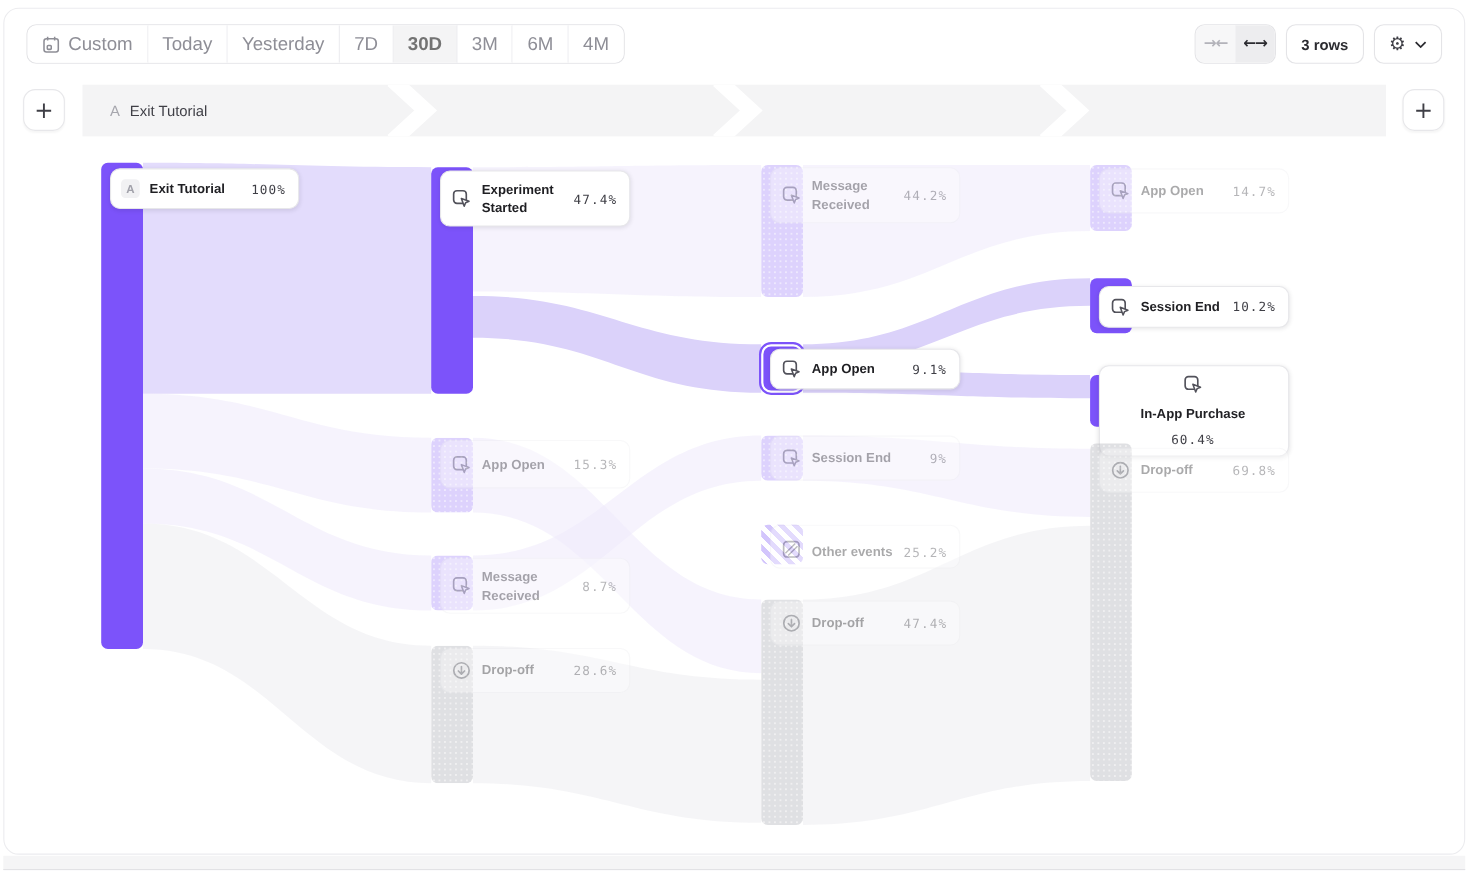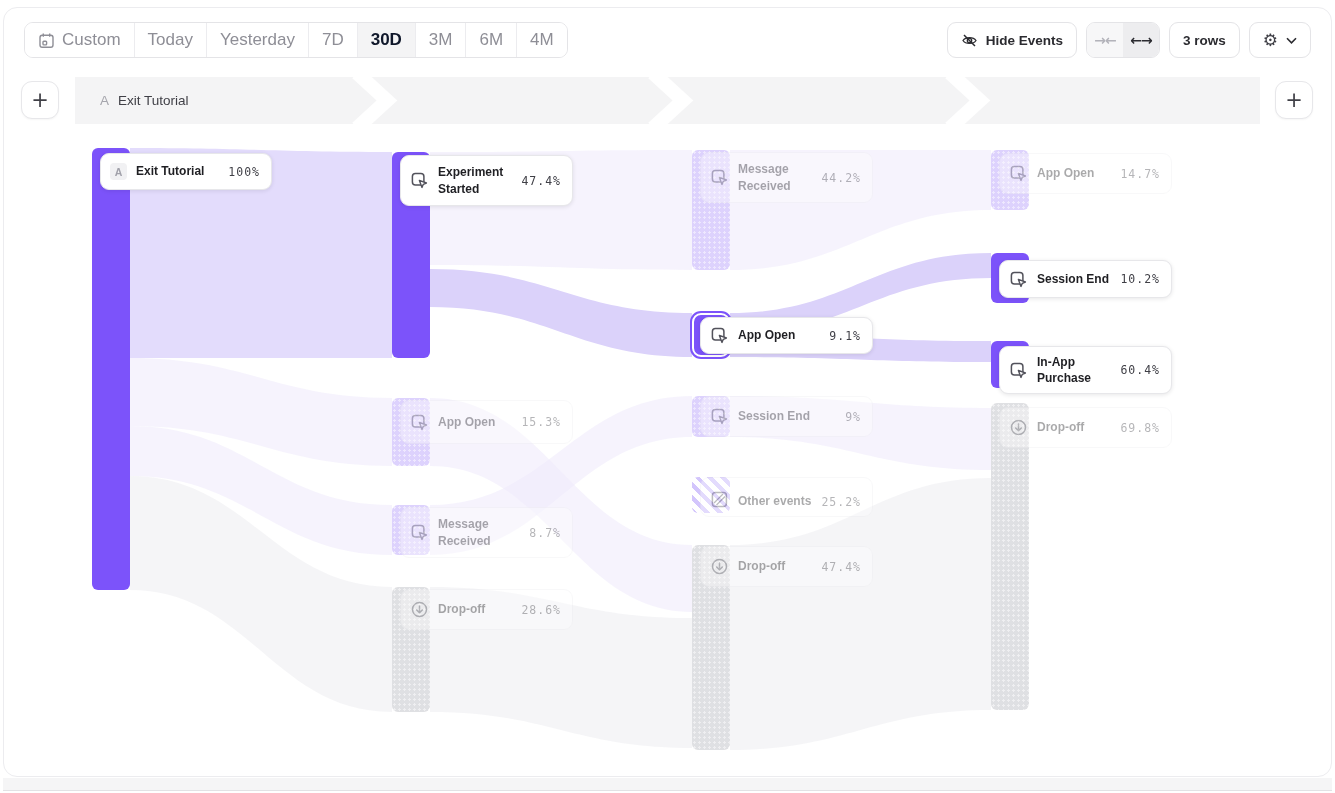--- a/index.html
+++ b/index.html
@@ -15,21 +15,21 @@
     display:flex; justify-content:space-between; align-items:center; }
   .tb-left, .tb-right { display:flex; align-items:center; gap:9px; }
   .btn { display:flex; align-items:center; gap:8px; height:36px; padding:0 13px;
     background:#fff; border:1px solid #e4e4e7; border-radius:9px; font-size:13.5px;
     font-weight:600; color:#2b2b30; cursor:pointer; }
   .date-group { display:flex; align-items:stretch; height:36px; border:1px solid #e4e4e7;
     border-radius:9px; overflow:hidden; background:#fff; }
   .date-item { display:flex; align-items:center; gap:7px; padding:0 13px; font-size:17px;
     color:#8e8e96; border-right:1px solid #ececef; cursor:pointer; background:#fff; }
   .date-item:last-child { border-right:none; }
-  .date-item.selected { background:#f4f4f5; color:#0f172a; font-weight:700; }
+  .date-item.selected { background:#f4f4f5; color:#737373; font-weight:700; }
   .seg-group { display:flex; align-items:stretch; height:36px; border:1px solid #e4e4e7;
     border-radius:9px; overflow:hidden; }
   .seg { width:36px; display:flex; align-items:center; justify-content:center;
     font-size:14px; cursor:pointer; background:#f7f7f8; color:#b3b3ba; }
   .seg.active { background:#ededef; color:#2b2b30; }
   .icon16 { width:17px; height:17px; flex:0 0 auto; }
   .chev { width:11px; height:7px; }
   .gear-glyph { font-size:17px; line-height:1; color:#3f3f46;
     font-family:"DejaVu Sans", sans-serif; }
   .arrow-glyph { letter-spacing:-1px; font-size:14px; font-weight:700;
@@ -118,28 +118,20 @@
         </div>
         <div class="date-item">
           <span>6M</span>
         </div>
         <div class="date-item">
           <span>4M</span>
         </div>
       </div>
   </div>
   <div class="tb-right">
-    <button class="btn">
-      <svg class="icon16" viewBox="0 0 17 17" fill="none" stroke="#2b2b30" stroke-width="1.3">
-        <path d="M2 8.5 C4.6 4.6 12.4 4.6 15 8.5 C12.4 12.4 4.6 12.4 2 8.5 Z"></path>
-        <circle cx="8.5" cy="8.5" r="2.2"></circle>
-        <path d="M3 3 L14 14" stroke-width="1.5"></path>
-      </svg>
-      <span>Hide Events</span>
-    </button>
     <div class="seg-group">
       <div class="seg">
         <span class="arrow-glyph">→←</span>
       </div>
       <div class="seg active">
         <span class="arrow-glyph">←→</span>
       </div>
     </div>
     <button class="btn">
       <span>3 rows</span>
@@ -288,21 +280,21 @@
     <div class="bar active" style="left: 991px; top: 253px; width: 38px; height: 50px;"></div>
     <div class="card active" style="left: 999px; top: 260px; width: 173px; min-height: 38px;">
       <svg class="nicon" viewBox="0 0 19 19" fill="none">
         <rect x="2.4" y="2.4" width="11.5" height="11.5" rx="3" stroke="#52525b" stroke-width="1.5"></rect>
         <path d="M9.4 9.4 L16.4 12 L13.3 13.3 L12 16.4 Z" fill="#fff" stroke="#52525b" stroke-width="1.4" stroke-linejoin="round"></path>
       </svg>
       <span class="nlabel">Session End</span>
       <span class="npct">10.2%</span>
     </div>
     <div class="bar active" style="left: 991px; top: 341px; width: 38px; height: 47px;"></div>
-    <div class="card active" style="left: 999px; top: 346px; width: 173px; min-height: 38px;">
+    <div class="card active" style="left: 999px; top: 332px; width: 173px; min-height: 38px; flex-direction: column;">
       <svg class="nicon" viewBox="0 0 19 19" fill="none">
         <rect x="2.4" y="2.4" width="11.5" height="11.5" rx="3" stroke="#52525b" stroke-width="1.5"></rect>
         <path d="M9.4 9.4 L16.4 12 L13.3 13.3 L12 16.4 Z" fill="#fff" stroke="#52525b" stroke-width="1.4" stroke-linejoin="round"></path>
       </svg>
       <span class="nlabel">In-App Purchase</span>
       <span class="npct">60.4%</span>
     </div>
     <div class="bar faded-gray" style="left: 991px; top: 403px; width: 38px; height: 307px;"></div>
     <div class="card faded-gray" style="left: 999px; top: 407px; width: 173px; min-height: 41px;">
       <svg class="nicon" viewBox="0 0 19 19" fill="none">

